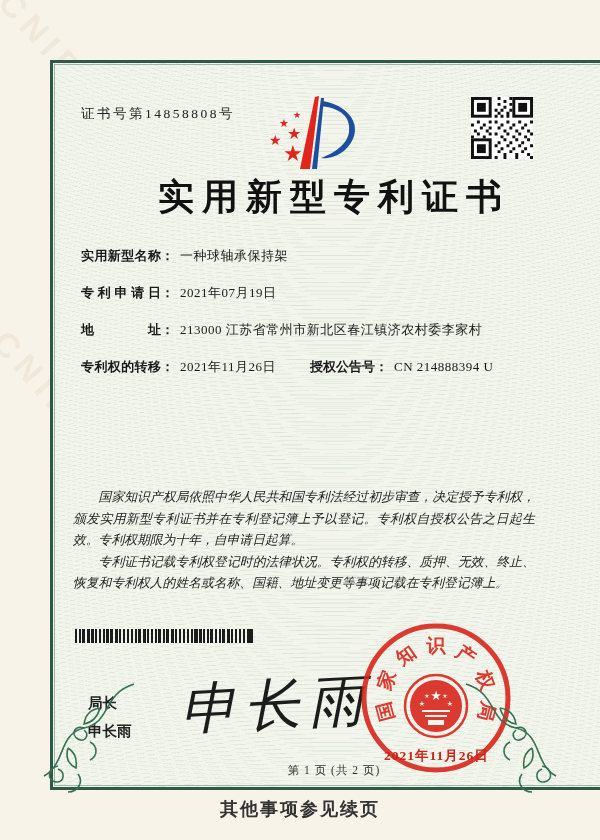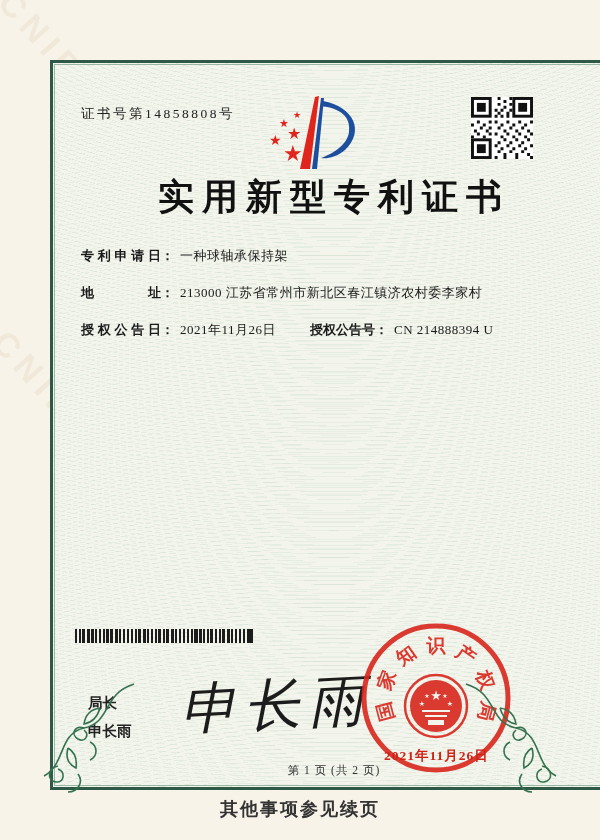--- a/index.html
+++ b/index.html
@@ -117,30 +117,37 @@
     M24,36h3v3h-3z M30,39h3v3h-3z M36,36h3v3h-3z M42,39h3v3h-3z M48,36h3v3h-3z M54,39h3v3h-3z M60,36h3v3h-3z
     M27,45h3v3h-3z M33,42h3v3h-3z M39,45h3v3h-3z M45,42h3v3h-3z M51,45h3v3h-3z M57,42h3v3h-3z
     M24,48h3v3h-3z M30,51h3v3h-3z M36,48h3v3h-3z M42,51h3v3h-3z M48,48h3v3h-3z M54,51h3v3h-3z M60,48h3v3h-3z
     M27,54h3v3h-3z M33,57h3v3h-3z M39,54h3v3h-3z M45,57h3v3h-3z M51,54h3v3h-3z M57,57h3v3h-3z M24,60h3v3h-3z M33,60h3v3h-3z M45,60h3v3h-3z M60,60h3v3h-3z"></path>
   </svg>
 
   <div class="title">实用新型专利证书</div>
 
   <div class="fields">
     <div class="frow">
-      <span class="flabel">专利申请日</span><span class="colon">：</span><span class="fvalue">一种球轴承保持架</span>
+      <span class="flabel">实用新型名称</span><span class="colon">：</span><span class="fvalue">一种球轴承保持架</span>
+    </div>
+    <div class="frow">
+      <span class="flabel">专利申请日</span><span class="colon">：</span><span class="fvalue">2021年07月19日</span>
     </div>
     <div class="frow">
       <span class="flabel">地址</span><span class="colon">：</span><span class="fvalue">213000 江苏省常州市新北区春江镇济农村委李家村</span>
     </div>
     <div class="frow">
-      <span class="flabel">授权公告日</span><span class="colon">：</span><span class="fvalue">2021年11月26日</span><span class="pair2"><span class="flabel2">授权公告号</span><span class="colon">：</span><span class="fvalue">CN 214888394 U</span></span>
+      <span class="flabel">专利权的转移</span><span class="colon">：</span><span class="fvalue">2021年11月26日</span><span class="pair2"><span class="flabel2">授权公告号</span><span class="colon">：</span><span class="fvalue">CN 214888394 U</span></span>
     </div>
   </div>
 
+  <div class="body-text">
+    <p>国家知识产权局依照中华人民共和国专利法经过初步审查，决定授予专利权，颁发实用新型专利证书并在专利登记簿上予以登记。专利权自授权公告之日起生效。专利权期限为十年，自申请日起算。</p>
+    <p>专利证书记载专利权登记时的法律状况。专利权的转移、质押、无效、终止、恢复和专利权人的姓名或名称、国籍、地址变更等事项记载在专利登记簿上。</p>
+  </div>
 
   <div class="barcode"></div>
 
   <div class="director">
     <div>局长</div>
     <div>申长雨</div>
   </div>
 
   <div class="signature">申长雨</div>
 

